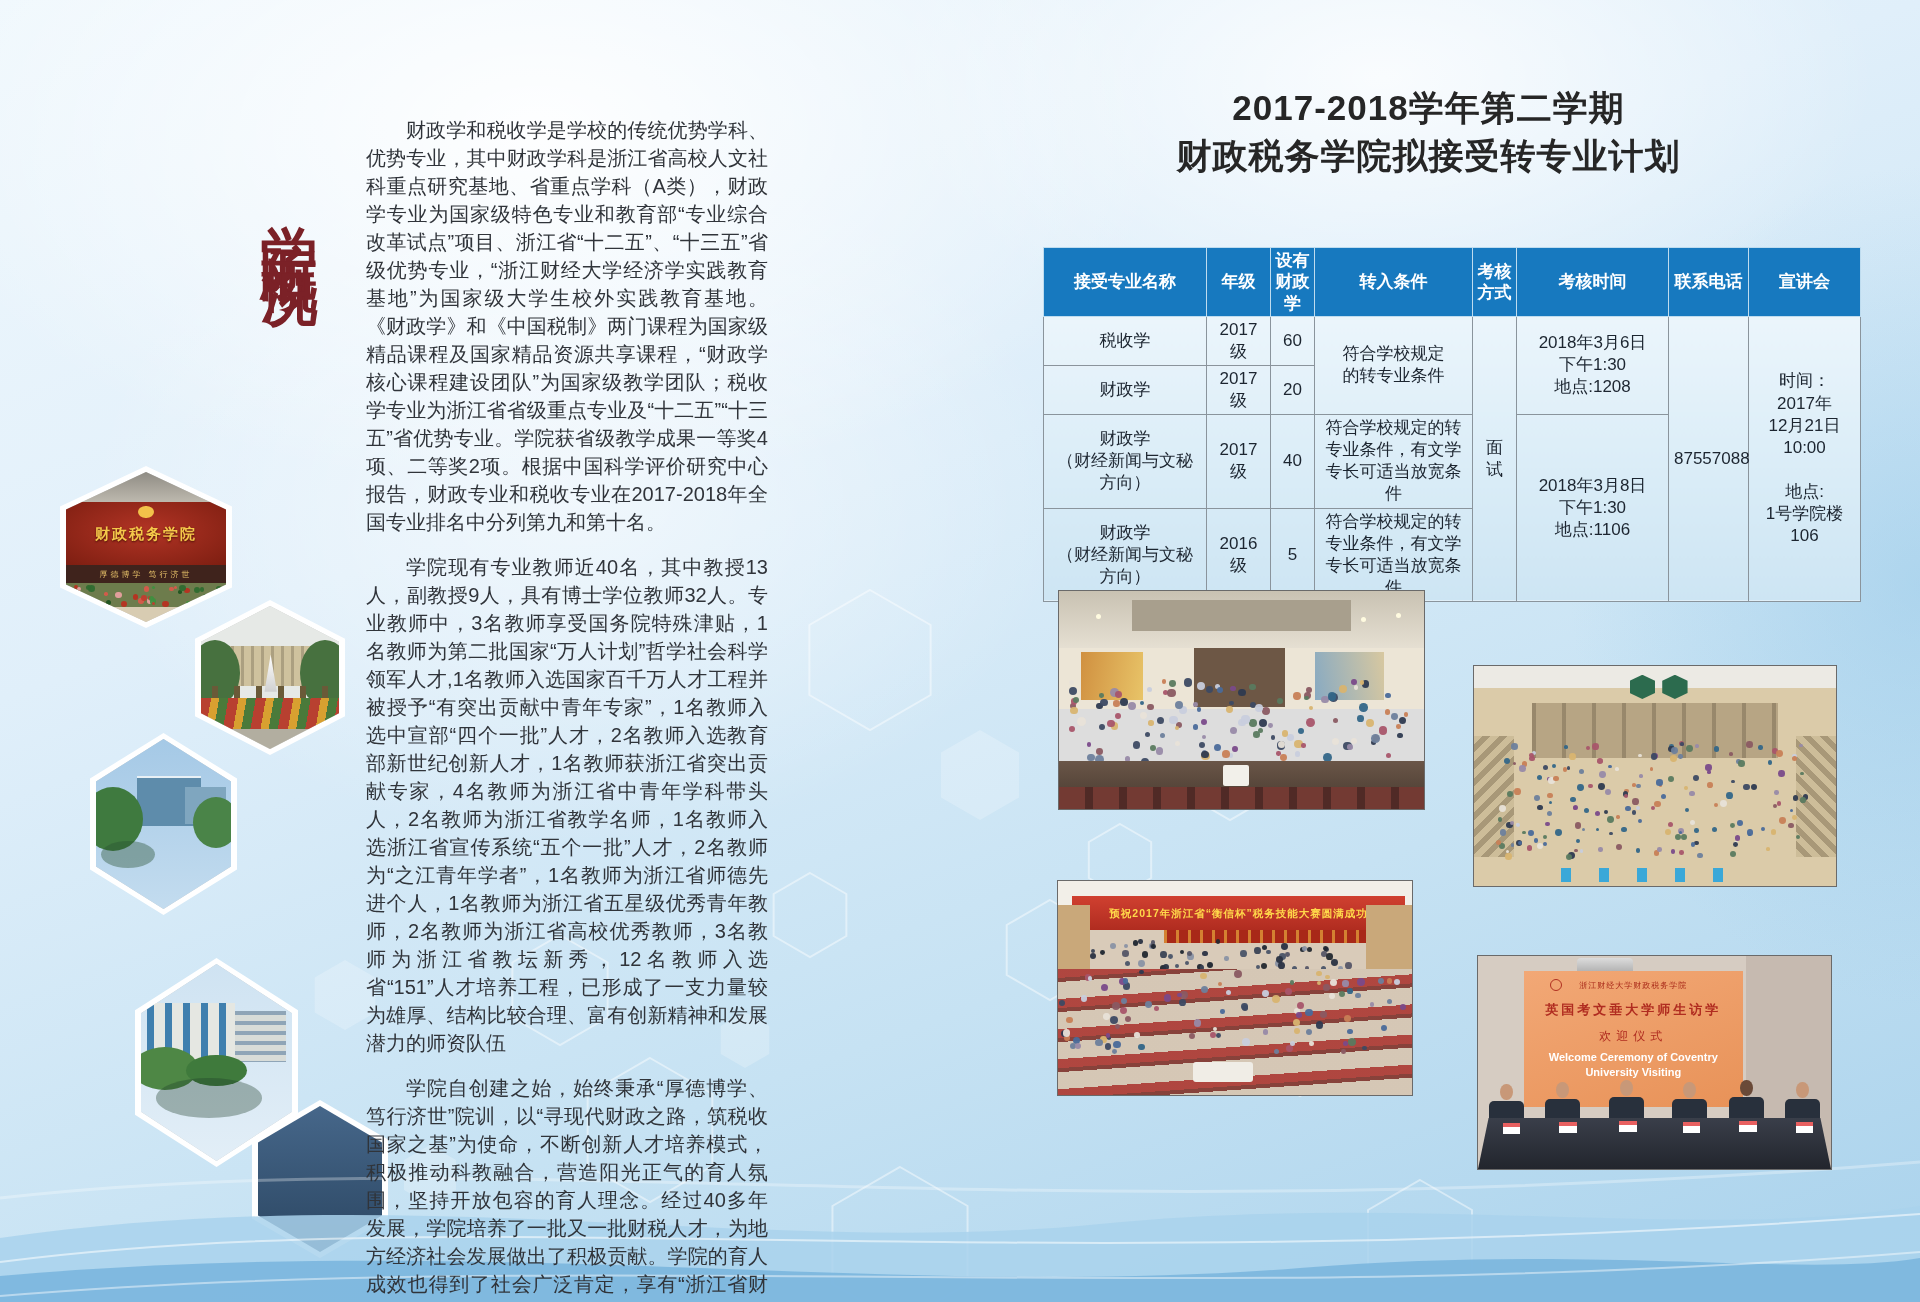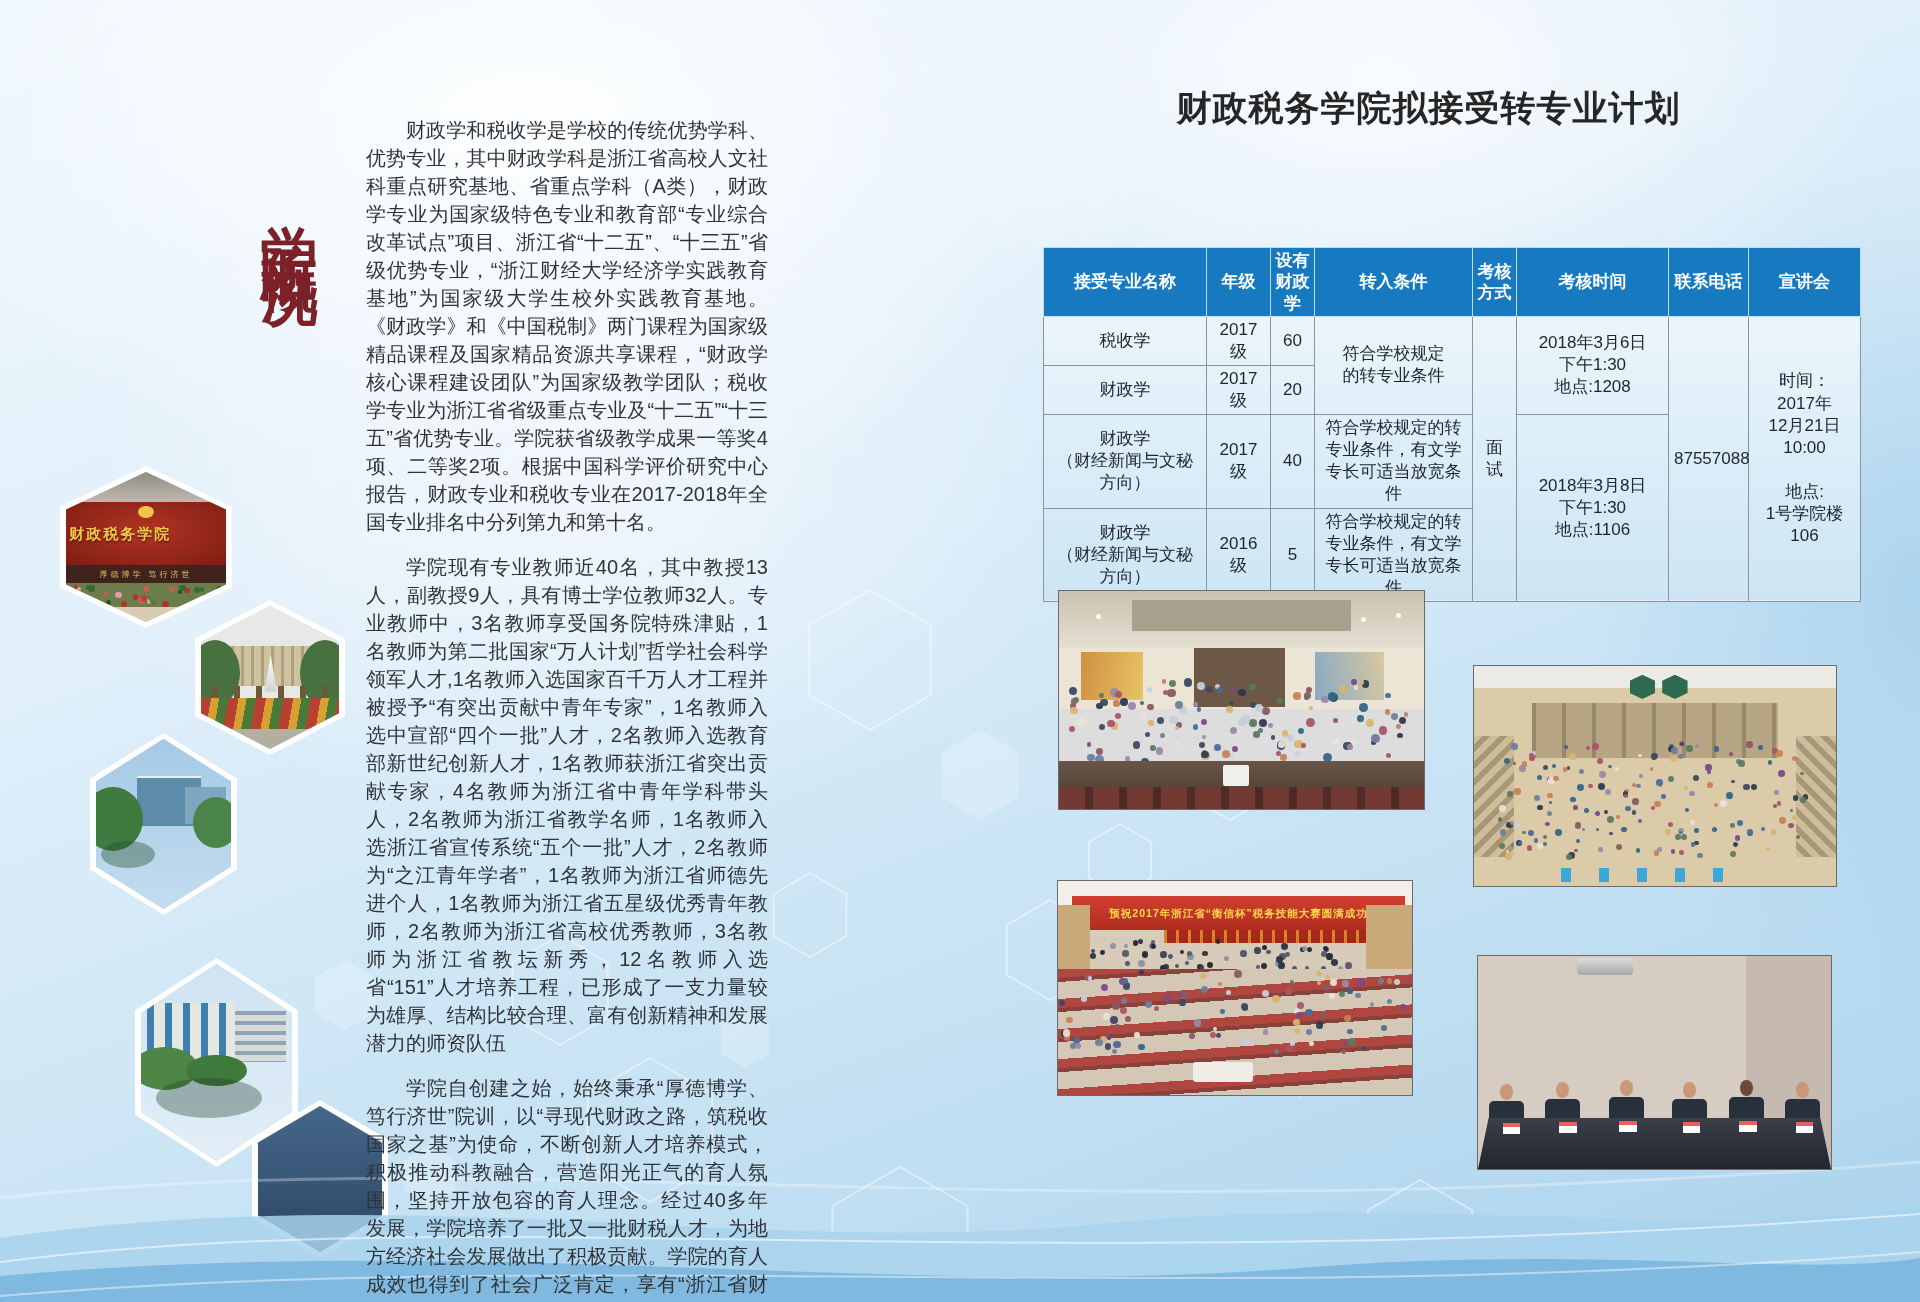--- a/index.html
+++ b/index.html
@@ -37,21 +37,21 @@
   td.method{line-height:88px;font-size:18px;}
   td.timecell{line-height:27px;}
   td.phone{font-size:18px;}
   td.session{text-align:left;padding-left:13px;line-height:29px;font-size:17.5px;}
   
   .hex{position:absolute;z-index:3;background:#fff;
     clip-path:polygon(50% 0,100% 25%,100% 75%,50% 100%,0 75%,0 25%);}
   .hexin{position:absolute;inset:6px;overflow:hidden;background:#c8c8c8;
     clip-path:polygon(50% 0,100% 25%,100% 75%,50% 100%,0 75%,0 25%);}
   .hex5{z-index:1;}
-  .h1sign{color:#f5c84a;font-weight:700;font-size:15px;letter-spacing:2px;
+  .h1sign{color:#f5c84a;font-weight:700;font-size:15px;letter-spacing:2px;text-align:center;
     font-family:"DejaVu Serif",serif;text-shadow:0 1px 2px #4a0c06;}
   .h1motto{color:#e8c26a;font-size:8px;text-align:center;letter-spacing:3px;}
   
   .photo{position:absolute;z-index:4;border:1px solid #69айн6a6a;border:1px solid #6a6a6a;overflow:hidden;background:#ddd;box-sizing:border-box;}
   .dot{position:absolute;border-radius:50%;opacity:.95;}
   .crowd{position:absolute;overflow:hidden;}
   .bannertext{display:block;color:#ffd84a;font-weight:700;font-size:10.5px;letter-spacing:1px;
     text-align:center;line-height:34px;white-space:nowrap;overflow:hidden;}
   .scr-org{position:absolute;left:0;right:0;top:7%;text-align:center;font-size:8px;color:#a82818;
     font-family:"DejaVu Serif",serif;letter-spacing:1px;}
@@ -194,20 +194,21 @@
     </div>
   </div>
 
   <div class="bodytext">
     <p>财政学和税收学是学校的传统优势学科、优势专业，其中财政学科是浙江省高校人文社科重点研究基地、省重点学科（A类），财政学专业为国家级特色专业和教育部“专业综合改革试点”项目、浙江省“十二五”、“十三五”省级优势专业，“浙江财经大学经济学实践教育基地”为国家级大学生校外实践教育基地。《财政学》和《中国税制》两门课程为国家级精品课程及国家精品资源共享课程，“财政学核心课程建设团队”为国家级教学团队；税收学专业为浙江省省级重点专业及“十二五”“十三五”省优势专业。学院获省级教学成果一等奖4项、二等奖2项。根据中国科学评价研究中心报告，财政专业和税收专业在2017-2018年全国专业排名中分列第九和第十名。</p>
     <p>学院现有专业教师近40名，其中教授13人，副教授9人，具有博士学位教师32人。专业教师中，3名教师享受国务院特殊津贴，1名教师为第二批国家“万人计划”哲学社会科学领军人才,1名教师入选国家百千万人才工程并被授予“有突出贡献中青年专家”，1名教师入选中宣部“四个一批”人才，2名教师入选教育部新世纪创新人才，1名教师获浙江省突出贡献专家，4名教师为浙江省中青年学科带头人，2名教师为浙江省教学名师，1名教师入选浙江省宣传系统“五个一批”人才，2名教师为“之江青年学者”，1名教师为浙江省师德先进个人，1名教师为浙江省五星级优秀青年教师，2名教师为浙江省高校优秀教师，3名教师为浙江省教坛新秀，12名教师入选省“151”人才培养工程，已形成了一支力量较为雄厚、结构比较合理、富有创新精神和发展潜力的师资队伍</p>
     <p>学院自创建之始，始终秉承“厚德博学、笃行济世”院训，以“寻现代财政之路，筑税收国家之基”为使命，不断创新人才培养模式，积极推动科教融合，营造阳光正气的育人氛围，坚持开放包容的育人理念。经过40多年发展，学院培养了一批又一批财税人才，为地方经济社会发展做出了积极贡献。学院的育人成效也得到了社会广泛肯定，享有“浙江省财税干部的摇篮”美誉。今天，财政税务学院正在积极响应国家和省提出的“双一流”建设和创新创业型大学建设，进一步开拓创新，集聚多方力量，汇聚多种资源，为培养出更多更好人才砥砺前行。</p>
   </div>
 
   <div class="rtitle">
+    <div>2017-2018学年第二学期</div>
     <div>财政税务学院拟接受转专业计划</div>
   </div>
 
   <table class="plan">
     <colgroup>
       <col style="width:163px">
         <col style="width:64px">
         <col style="width:44px">
         <col style="width:158px">
       <col style="width:44px">
@@ -770,20 +771,28 @@
           <span class="dot" style="left: 45.1997%; top: 14.7036%; width: 4.40086px; height: 4.40086px; background: rgb(200, 127, 86);"></span>
           <span class="dot" style="left: 75.4484%; top: 6.57449%; width: 4.82897px; height: 4.82897px; background: rgb(216, 180, 112);"></span>
           <span class="dot" style="left: 49.6585%; top: 1.12478%; width: 7.85486px; height: 7.85486px; background: rgb(138, 90, 98);"></span>
         </div>
       <span class="abs" style="left:38%;bottom:10%;width:17%;height:16%;background:#f0ede6;border-radius:3px"></span>
     </div>
   </div>
 
   <div class="photo" style="left:1477px;top:955px;width:355px;height:215px;background:linear-gradient(90deg,#d6ccc2 76%,#c6bab0 76%)">
     <span class="abs" style="left:28%;top:1%;width:16%;height:8%;background:linear-gradient(#dcdcdc,#a8a8a8);border-radius:4px"></span>
+    <div class="abs" style="left:13%;top:7%;width:62%;height:64%;background:linear-gradient(160deg,#f2a876,#e89258)">
+      <span class="abs" style="left:12%;top:6%;width:10px;height:10px;border:1.5px solid #b03020;border-radius:50%"></span>
+      <div class="scr-org">浙江财经大学财政税务学院</div>
+      <div class="scr-l1">英国考文垂大学师生访学</div>
+      <div class="scr-l2">欢迎仪式</div>
+      <div class="scr-en pre">Welcome Ceremony of Coventry
+University Visiting</div>
+    </div>
     <span class="person" style="left:3%;top:60%">
         <span class="head"></span>
         <span class="torso"></span>
       </span>
     <span class="person" style="left:19%;top:59%">
         <span class="head"></span>
         <span class="torso"></span>
       </span>
     <span class="person" style="left:37%;top:58%">
         <span class="head"></span>

